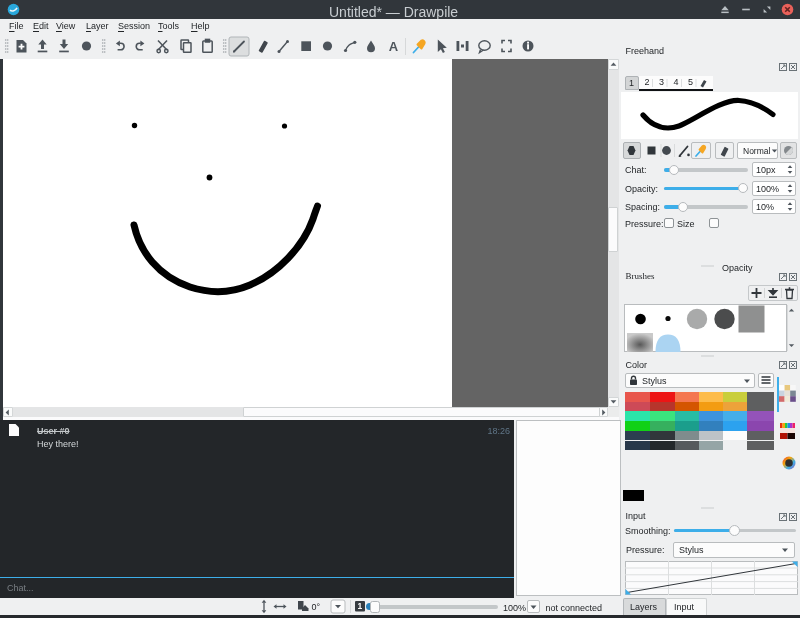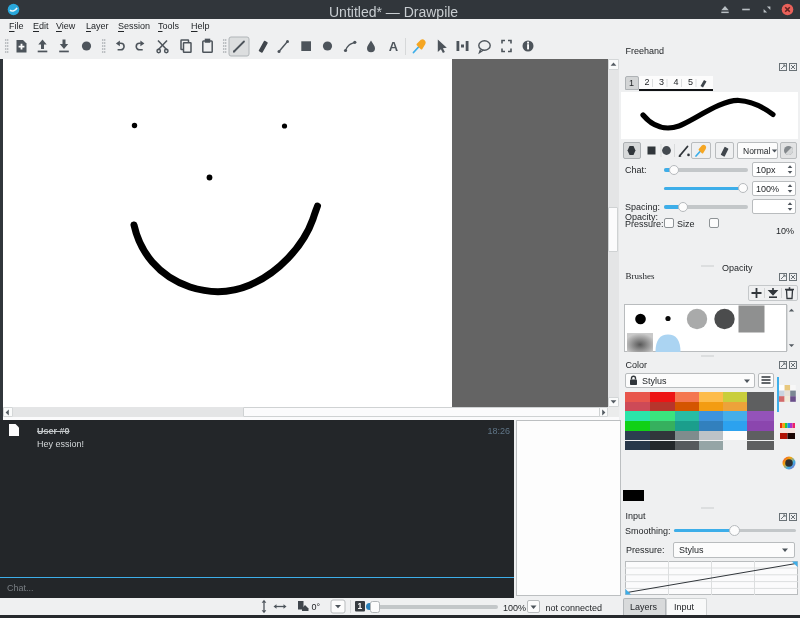--- a/index.html
+++ b/index.html
@@ -205,21 +205,21 @@
   </svg>
 <div class="abs" style="left:608px; top:407px; width:11px; height:10px; background:#ebecec;"></div>
 <div class="abs" style="left:3px; top:417px; width:616px; height:3px; background:#fbfbfc;"></div>
 
 <div class="abs" style="left:0; top:420px; width:513.5px; height:178px; background:#232629;"></div>
 <svg class="abs" style="left:9px; top:424px;" width="10" height="12" viewBox="0 0 10 12">
   <path d="M0 0 L6.5 0 L10 3.5 L10 12 L0 12 Z" fill="#fcfcfc"></path>
 </svg>
 <div class="abs" style="left:37px; top:425.5px; color:#c3c7c9; font-weight:bold; text-decoration:line-through;">User #0</div>
 <div class="abs" style="left:0; top:425.5px; width:510px; text-align:right; color:#5f7587;">18:26</div>
-<div class="abs" style="left:37px; top:438.5px; color:#d3d7d9;">Hey ession!</div>
+<div class="abs" style="left:37px; top:438.5px; color:#d3d7d9;">Hey there!</div>
 <div class="abs" style="left:0; top:576.5px; width:513.5px; height:1.5px; background:#3daee9;"></div>
 <div class="abs" style="left:7px; top:583px; color:#797e83;">Chat...</div>
 
 <div class="abs" style="left:515.5px; top:420px; width:105px; height:176px; background:#fdfdfd; border:1px solid #bcbfc1;"></div>
 
 <div class="abs" style="left:0; top:598.5px; width:800px; height:16.5px; background:#eff0f1;"></div>
 <svg class="abs" style="left:255px; top:598px;" width="130" height="17" viewBox="0 0 130 17">
   <g stroke="#4d545b" stroke-width="1.3" fill="#4d545b">
 
     <path d="M9 4.5 L9 12.5" fill="none"></path>
@@ -325,37 +325,37 @@
 <div class="abs" style="left:664px; top:168px; width:84px; height:3.5px; background:#c3c7c9; border-radius:2px;"></div>
 <div class="abs" style="left:664px; top:168px; width:9px; height:3.5px; background:#3daee9; border-radius:2px;"></div>
 <div class="abs" style="left:669px; top:164.5px; width:10px; height:10px; background:#fcfcfc; border:1px solid #b6babd; border-radius:5px;"></div>
 <div class="abs spin" style="left:751.5px; top:162px; width:44px; height:15px;"></div>
 <div class="abs" style="left:756px; top:165px;">10px</div>
 <svg class="abs" style="left:786px; top:164px;" width="8" height="11" viewBox="0 0 8 11">
     <path d="M4 1.2 L6.3 4 L1.7 4 Z" fill="#4d545b"></path>
     <path d="M4 9.8 L6.3 7 L1.7 7 Z" fill="#4d545b"></path>
   </svg>
 
-<div class="abs" style="left:625px; top:183.5px;margin-top:28px;">Opacity:</div>
+<div class="abs" style="left:625px; top:183.5px;">Opacity:</div>
 <div class="abs" style="left:664px; top:186.5px; width:84px; height:3.5px; background:#c3c7c9; border-radius:2px;"></div>
 <div class="abs" style="left:664px; top:186.5px; width:78px; height:3.5px; background:#3daee9; border-radius:2px;"></div>
 <div class="abs" style="left:738px; top:183px; width:10px; height:10px; background:#fcfcfc; border:1px solid #b6babd; border-radius:5px;"></div>
 <div class="abs spin" style="left:751.5px; top:180.5px; width:44px; height:15px;"></div>
 <div class="abs" style="left:756px; top:183.5px;">100%</div>
 <svg class="abs" style="left:786px; top:182.5px;" width="8" height="11" viewBox="0 0 8 11">
     <path d="M4 1.2 L6.3 4 L1.7 4 Z" fill="#4d545b"></path>
     <path d="M4 9.8 L6.3 7 L1.7 7 Z" fill="#4d545b"></path>
   </svg>
 
 <div class="abs" style="left:625px; top:202px;">Spacing:</div>
 <div class="abs" style="left:664px; top:205px; width:84px; height:3.5px; background:#c3c7c9; border-radius:2px;"></div>
 <div class="abs" style="left:664px; top:205px; width:19px; height:3.5px; background:#3daee9; border-radius:2px;"></div>
 <div class="abs" style="left:678px; top:201.5px; width:10px; height:10px; background:#fcfcfc; border:1px solid #b6babd; border-radius:5px;"></div>
 <div class="abs spin" style="left:751.5px; top:199px; width:44px; height:15px;"></div>
-<div class="abs" style="left:776px; top:202px;margin-top:24px;">10%</div>
+<div class="abs" style="left:756px; top:202px;">10%</div>
 <svg class="abs" style="left:786px; top:201px;" width="8" height="11" viewBox="0 0 8 11">
     <path d="M4 1.2 L6.3 4 L1.7 4 Z" fill="#4d545b"></path>
     <path d="M4 9.8 L6.3 7 L1.7 7 Z" fill="#4d545b"></path>
   </svg>
 
 <div class="abs" style="left:625px; top:218.5px;">Pressure:</div>
 <div class="abs" style="left:664px; top:218px; width:10px; height:10px; background:#fcfcfc; border:1px solid #8e9396; border-radius:2px;"></div>
 <div class="abs" style="left:677px; top:218.5px;">Size</div>
 <div class="abs" style="left:709px; top:218px; width:10px; height:10px; background:#fcfcfc; border:1px solid #8e9396; border-radius:2px;"></div>
 <div class="abs" style="left:722px; top:218.5px;margin-top:44px;">Opacity</div>

